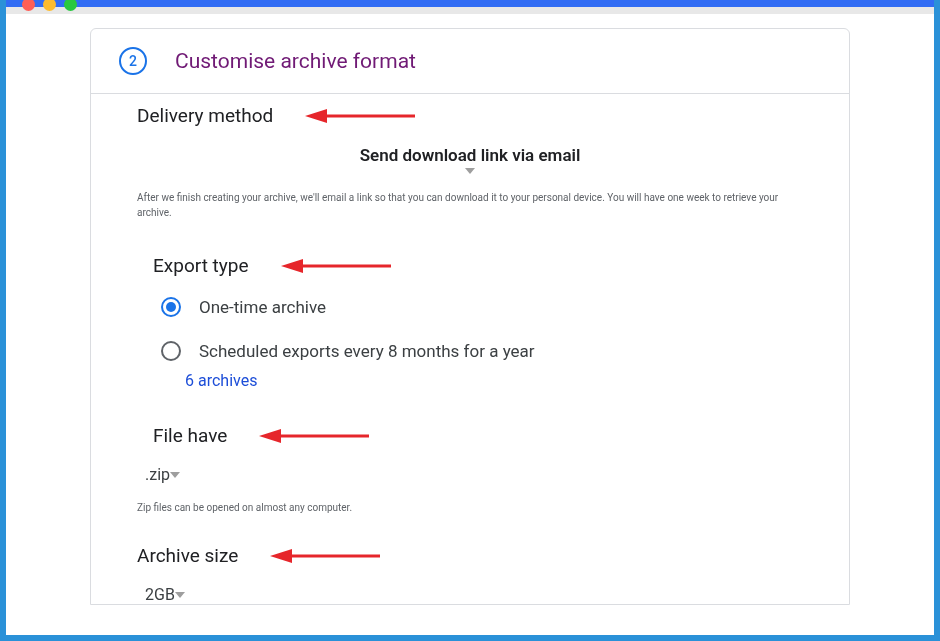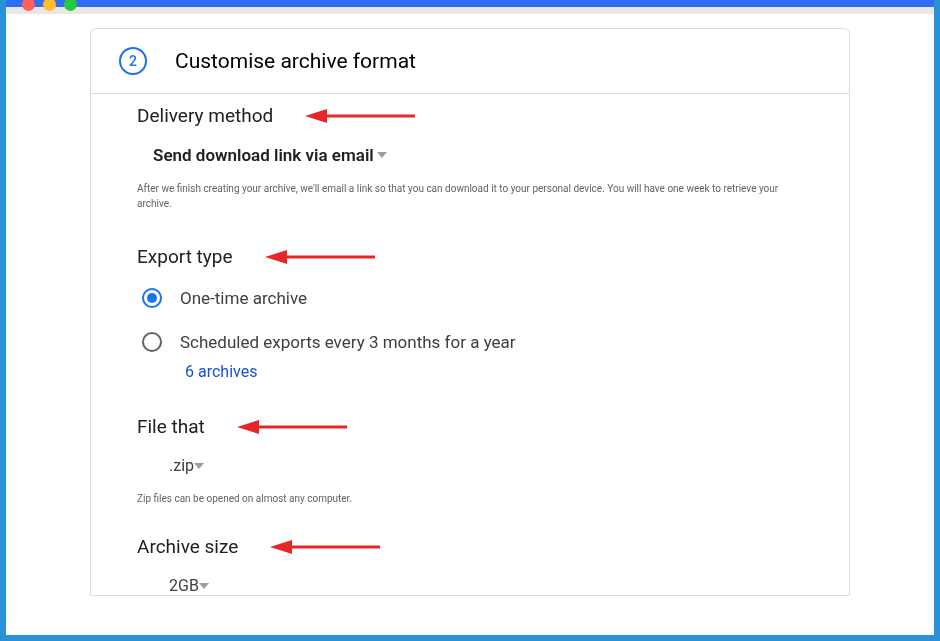--- a/index.html
+++ b/index.html
@@ -63,21 +63,21 @@
       border-radius: 50%;
       display: flex;
       align-items: center;
       justify-content: center;
       color: #1a73e8;
       font-size: 14px;
       font-weight: 500;
     }
     .step-title {
       font-size: 21px;
-      color: #000000;
+      color: #701a75;
       font-weight: 400;
     }
     .content {
       padding: 10px 46px 0 46px;
     }
     .section-label {
       font-size: 19px;
       color: #202124;
       font-weight: 400;
       display: flex;
@@ -85,22 +85,22 @@
       gap: 32px;
     }
     .arrow-annot {
       flex-shrink: 0;
     }
     .dropdown-row {
       display: flex;
       align-items: center;
       gap: 3px;
       margin-top: 18px;
-      margin-left: 16px;
       cursor: pointer;
+      flex-direction: column;
     }
     .dropdown-label {
       font-size: 17px;
       color: #202124;
       font-weight: 600;
     }
     .dropdown-label-normal {
       font-size: 16px;
       color: #3c4043;
       font-weight: 400;
@@ -110,28 +110,28 @@
       border-left: 5px solid transparent;
       border-right: 5px solid transparent;
       border-top: 6px solid #9e9e9e;
     }
     .help-text {
       font-size: 10px;
       color: #5f6368;
       line-height: 1.5;
       margin-top: 16px;
     }
-    .section-gap { margin-top: 34px; }
+    .section-gap { margin-top: 34px; margin-left: 16px; }
     .section-gap-sm { margin-top: 29px; }
     .radio-row {
       display: flex;
       align-items: center;
       gap: 18px;
       margin-top: 20px;
-      margin-left: 5px;
+      margin-left: 24px;
       cursor: pointer;
     }
     .radio-row + .radio-row { margin-top: 24px; }
     .radio {
       width: 20px; height: 20px;
       border: 2px solid #5f6368;
       border-radius: 50%;
       display: flex;
       align-items: center;
       justify-content: center;
@@ -149,21 +149,21 @@
     .radio-label {
       font-size: 17px;
       color: #3c4043;
     }
     .radio-sub {
       font-size: 16px;
       color: #1d4ed8;
       margin-left: 48px;
       margin-top: 10px;
     }
-    .filetype-row { margin-top: 18px; margin-left: 32px; display:flex; align-items:center; cursor:pointer;}
+    .filetype-row { margin-top: 18px; margin-left: 8px; display:flex; align-items:center; cursor:pointer;}
   </style>
 </head>
 <body>
 
 <div class="outer-frame">
   <div class="traffic-lights">
     <div class="tl tl-red"></div>
     <div class="tl tl-yellow"></div>
     <div class="tl tl-green"></div>
   </div>
@@ -201,26 +201,26 @@
           <line x1="20" y1="9" x2="110" y2="9" stroke="#e6262b" stroke-width="3"></line>
           <polygon points="0,9 22,2 22,16" fill="#e6262b"></polygon>
         </svg>
       </div>
       <div class="radio-row">
         <div class="radio selected"></div>
         <span class="radio-label">One-time archive</span>
       </div>
       <div class="radio-row">
         <div class="radio"></div>
-        <span class="radio-label">Scheduled exports every 3 months for a year</span>
+        <span class="radio-label">Scheduled exports every 8 months for a year</span>
       </div>
       <div class="radio-sub">6 archives</div>
 
       <div class="section-label section-gap">
-        <span>File that</span>
+        <span>File have</span>
         <svg class="arrow-annot" width="110" height="18" viewBox="0 0 110 18">
           <line x1="20" y1="9" x2="110" y2="9" stroke="#e6262b" stroke-width="3"></line>
           <polygon points="0,9 22,2 22,16" fill="#e6262b"></polygon>
         </svg>
       </div>
       <div class="filetype-row">
         <span class="dropdown-label-normal">.zip</span>
         <span class="caret"></span>
       </div>
       <div class="help-text">Zip files can be opened on almost any computer.</div>

